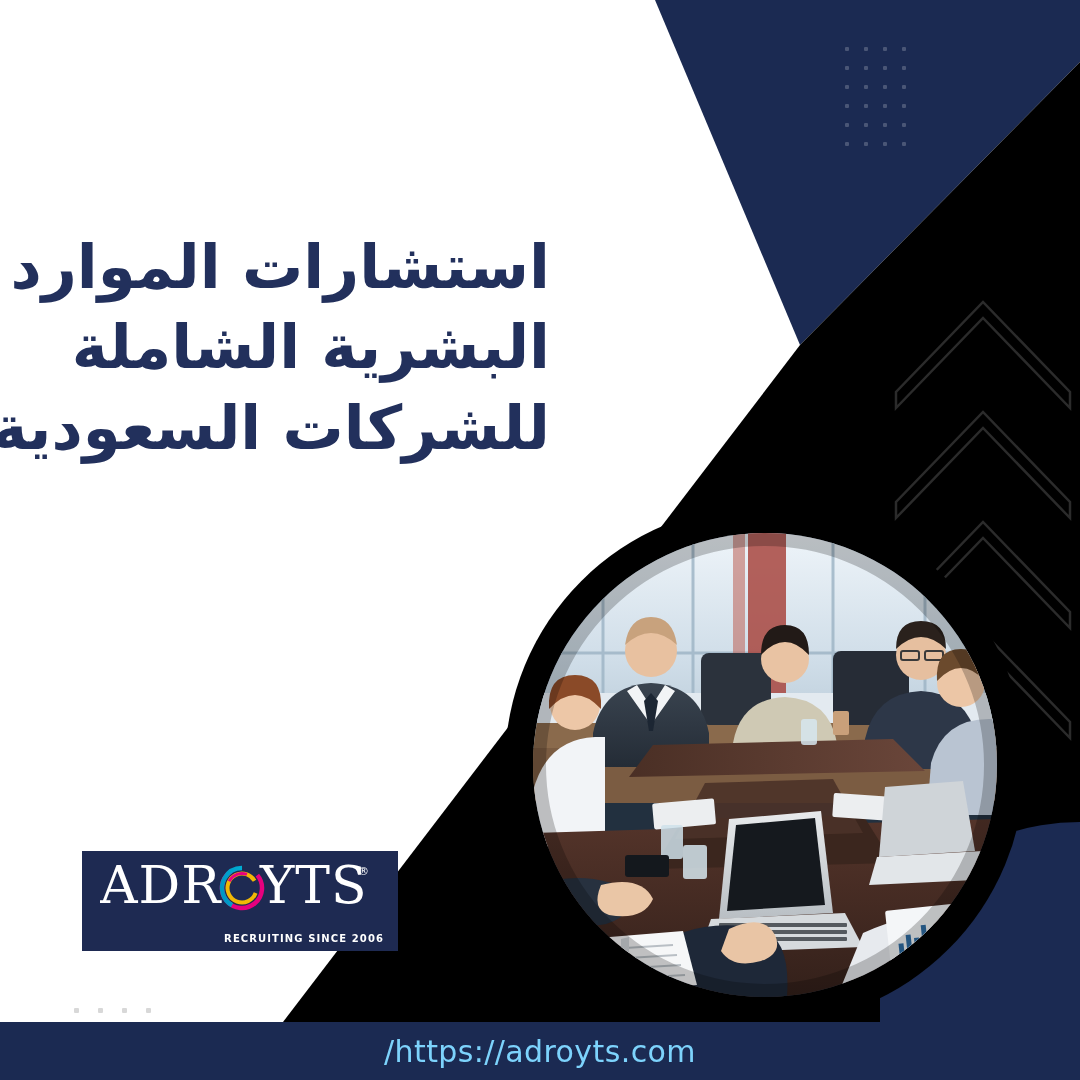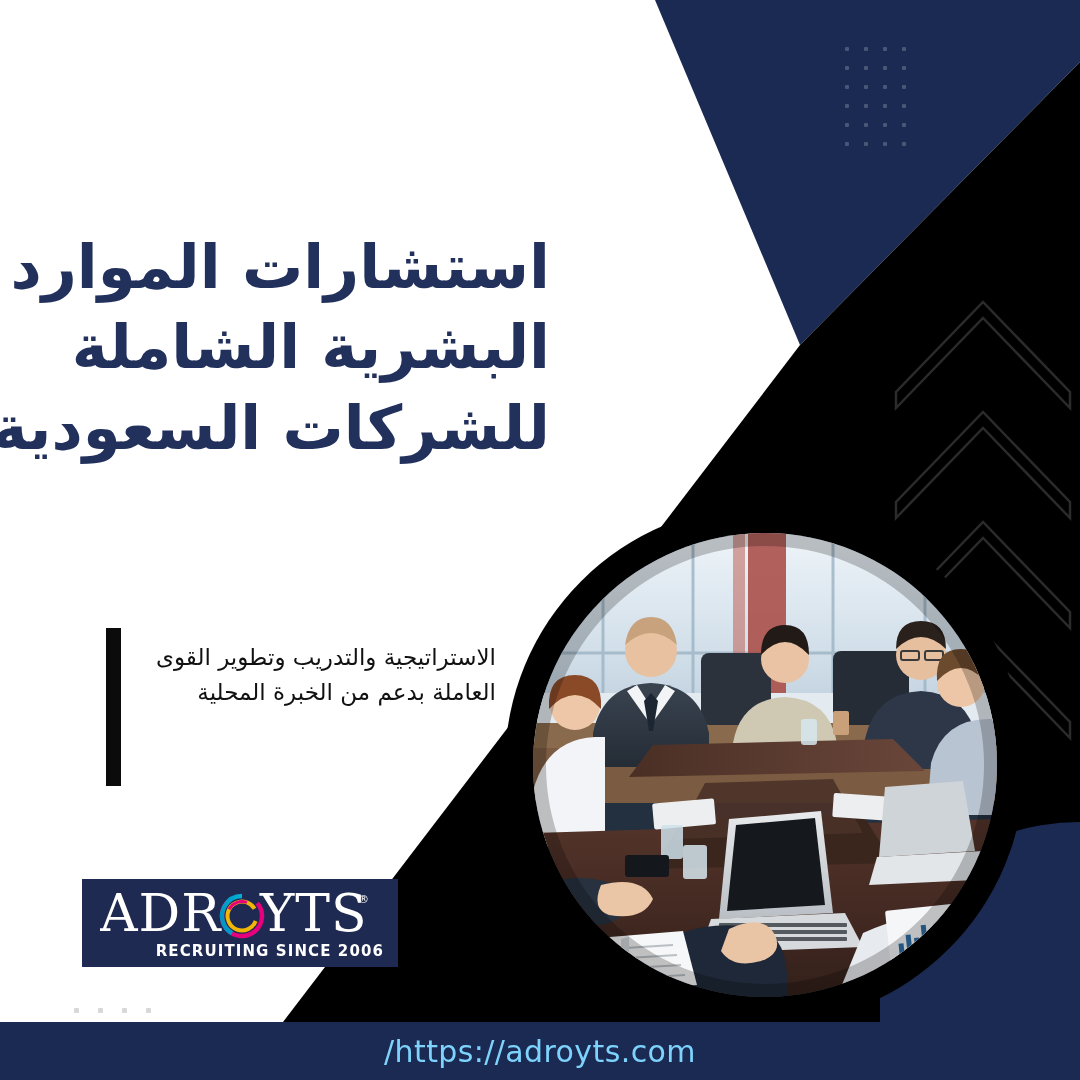--- a/index.html
+++ b/index.html
@@ -55,29 +55,29 @@
     display:flex;align-items:flex-start;
   }
   .subbar{width:15px;height:158px;background:#0b0b0b;flex:0 0 15px;}
   .subtext{
     flex:1;direction:rtl;text-align:right;color:#111111;
     font-size:23px;line-height:1.52;padding-right:0;padding-left:0;margin-right:0;
     padding-top:12px;margin-left:8px;
   }
   
   .logo-box{
-    position:absolute;left:82px;top:879px;width:316px;height:88px;
+    position:absolute;left:82px;top:851px;width:316px;height:100px;
     background:#1e2a52;display:block;
   }
   .logo-word{
     position:absolute;left:18px;top:6px;width:280px;height:58px;
   }
   .logo-tag{
     position:absolute;right:14px;bottom:7px;color:#ffffff;
-    font-size:15px;letter-spacing:1.1px;font-weight:700;
+    font-size:10px;letter-spacing:1.1px;font-weight:700;
     font-family:"DejaVu Sans","Liberation Sans",sans-serif;
   }
   
   .mini-dots{position:absolute;left:74px;top:1008px;display:flex;gap:19px;}
   .mini-dots i{display:block;width:5px;height:5px;background:#d8d8d8;border-radius:1px;}
   
   .footer{
     position:absolute;left:0;bottom:0;width:1080px;height:58px;background:#1b2a52;
     display:flex;align-items:center;justify-content:center;
   }
@@ -271,24 +271,20 @@
 
       <path d="M0 352 q60 -18 104 10 q-14 34 -52 30 q-32 -4 -52 -16Z" fill="#27313f"></path>
       <path d="M68 352 q40 -10 52 14 q-10 22 -44 16 q-18 -6 -8 -30Z" fill="#eac6a6"></path>
 
       <circle cx="232" cy="232" r="232" fill="none" stroke="#000" stroke-opacity="0.22" stroke-width="26"></circle>
     </svg>
   </div>
 
   <h1 class="headline">استشارات الموارد البشرية الشاملة للشركات السعودية</h1>
 
-  <div class="subwrap">
-    <div class="subbar"></div>
-    <div class="subtext">الاستراتيجية والتدريب وتطوير القوى العاملة بدعم من الخبرة المحلية</div>
-  </div>
 
   <div class="logo-box">
     <svg class="logo-word" viewBox="0 0 280 58">
       <defs>
         <linearGradient id="ringC" x1="0" y1="0" x2="1" y2="1">
           <stop offset="0%" stop-color="#00c2e0"></stop>
             <stop offset="100%" stop-color="#0090c0"></stop>
         </linearGradient>
       </defs>
       <text x="0" y="46" font-family="'DejaVu Serif','Liberation Serif',serif" font-size="52" fill="#ffffff" letter-spacing="1">ADR</text>

